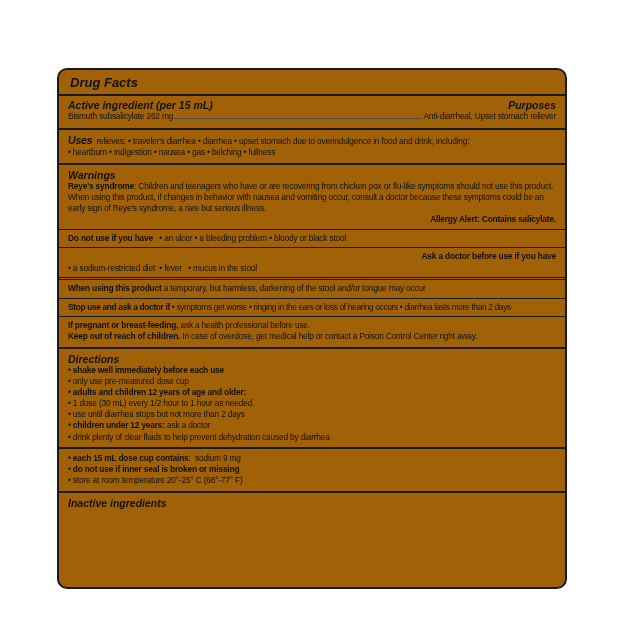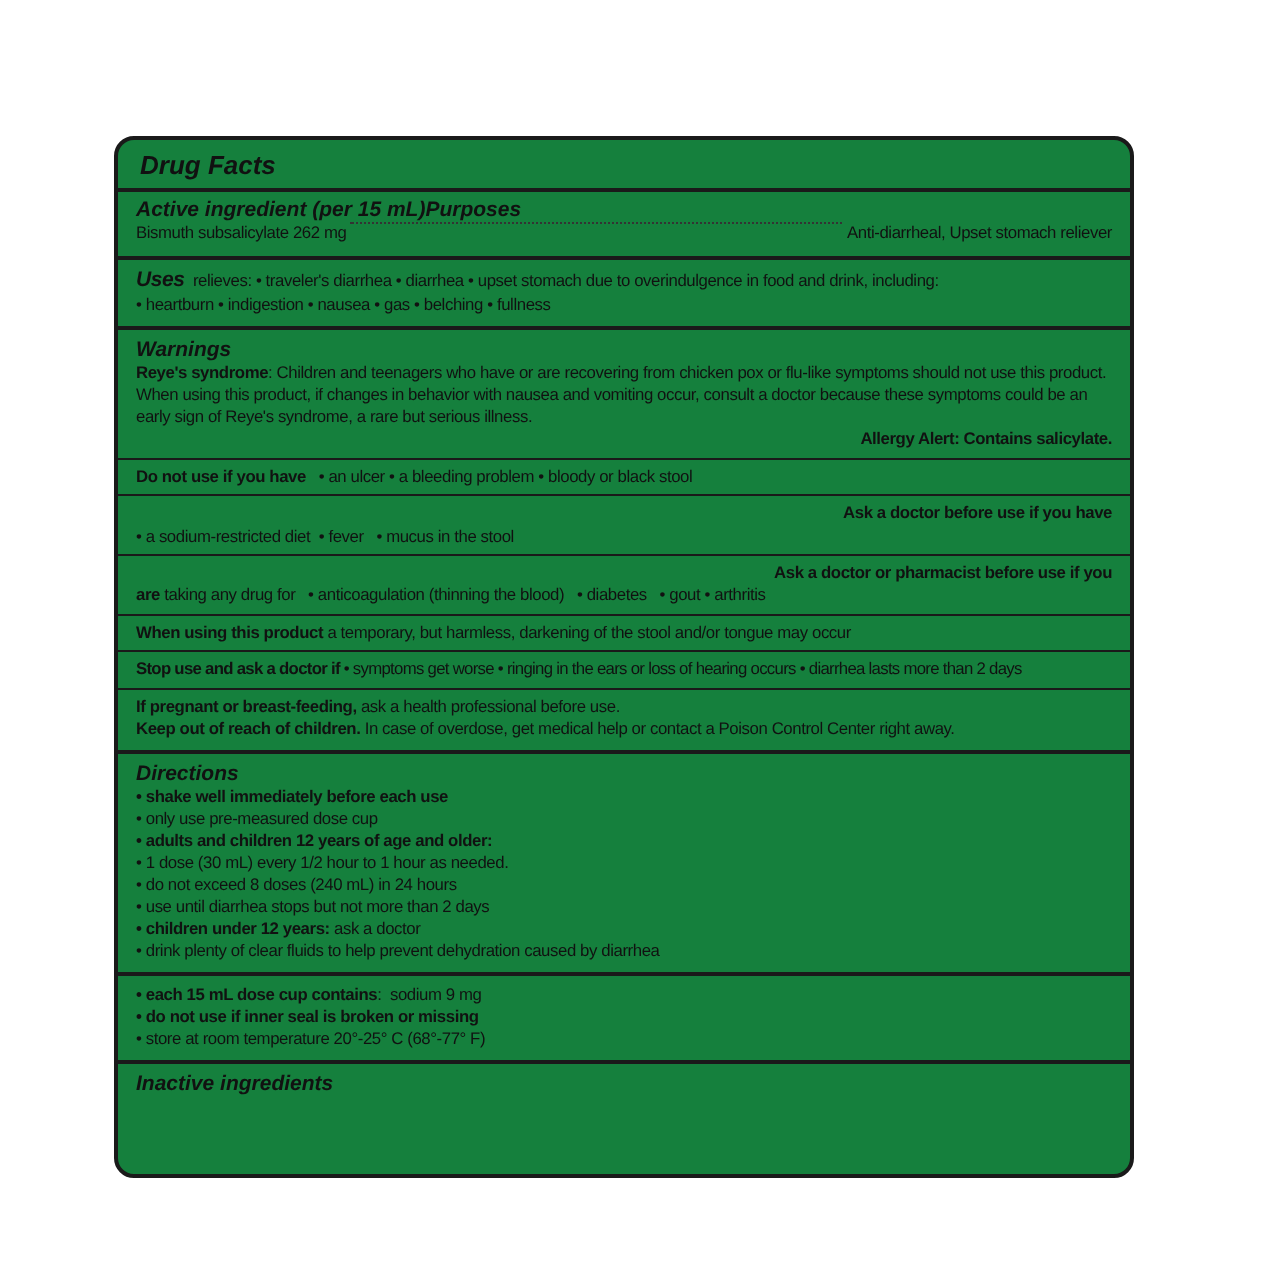--- a/index.html
+++ b/index.html
@@ -10,21 +10,21 @@
     color: #111;
   }
   .label-box {
     position: absolute;
     left: 57px; top: 68px;
     width: 510px; height: 521px;
     border: 2px solid #1a1a1a;
     border-radius: 10px;
     padding: 3px 9px 4px 9px;
     overflow: hidden;
-    background: #15803d;
+    background: #a16207;
   }
   .rule-thin  { border: 0; border-top: 1.4px solid #1a1a1a; margin: 1px -9px; }
   .rule-mid   { border: 0; border-top: 2px solid #1a1a1a;   margin: 1px -9px; }
   .rule-thick { border: 0; border-top: 2.6px solid #1a1a1a; margin: 2px -9px; }
   .h-title {
     font-size: 13px; font-weight: bold; font-style: italic;
     padding: 2px 0 3px 2px; letter-spacing: 0;
   }
   .h-section {
     font-size: 10.5px; font-weight: bold; font-style: italic;
@@ -34,22 +34,22 @@
     font-size: 10.5px; font-weight: bold; font-style: italic;
     margin-right: 2px;
   }
   .body-txt, .row, p {
     font-size: 8.4px; line-height: 1.32; letter-spacing: -0.2px;
     white-space: pre-wrap;
   }
   .b { font-weight: bold; white-space: pre-wrap; text-align: right; }
   .r { white-space: pre-wrap; }
   .section { padding: 2px 0 2.5px 0; }
-  .flexrow { display: flex; justify-content: flex-start; align-items: baseline; }
-  .leader-row { display: flex; align-items: flex-start; font-size: 8.4px; letter-spacing: -0.2px; padding-bottom: 2px; }
+  .flexrow { display: flex; justify-content: space-between; align-items: baseline; }
+  .leader-row { display: flex; align-items: flex-end; font-size: 8.4px; letter-spacing: -0.2px; padding-bottom: 2px; }
   .leader {
     flex: 1; border-bottom: 1.4px dotted #333;
     margin: 0 2px 2px 2px; min-width: 20px;
   }
   .nowrap-row { white-space: nowrap; letter-spacing: -0.35px; }
 </style>
 </head>
 <body>
 
 <div class="label-box">
@@ -93,24 +93,20 @@
 
   <hr class="rule-thin">
 
   <div class="section">
     <div class="row b">Ask a doctor before use if you have</div>
     <div class="row">• a sodium-restricted diet  • fever   • mucus in the stool</div>
   </div>
 
   <hr class="rule-thin">
 
-  <div class="section">
-    <div class="row b">Ask a doctor or pharmacist before use if you</div>
-    <div class="row"><span class="b">are</span><span class="r"> taking any drug for   • anticoagulation (thinning the blood)   • diabetes   • gout • arthritis</span></div>
-  </div>
 
   <hr class="rule-thin">
 
   <div class="section">
     <div class="row"><span class="b">When using this product</span><span class="r"> a temporary, but harmless, darkening of the stool and/or tongue may occur</span></div>
   </div>
 
   <hr class="rule-thin">
 
   <div class="section">
@@ -125,21 +121,20 @@
   </div>
 
   <hr class="rule-thick">
 
   <div class="section">
     <div class="h-section">Directions</div>
     <div class="row"><span class="b">• shake well immediately before each use</span><span class="r"></span></div>
     <div class="row"><span class="b"></span><span class="r">• only use pre-measured dose cup</span></div>
     <div class="row"><span class="b">• adults and children 12 years of age and older:</span><span class="r"></span></div>
     <div class="row"><span class="b"></span><span class="r">• 1 dose (30 mL) every 1/2 hour to 1 hour as needed.</span></div>
-    <div class="row"><span class="b"></span><span class="r">• do not exceed 8 doses (240 mL) in 24 hours</span></div>
     <div class="row"><span class="b"></span><span class="r">• use until diarrhea stops but not more than 2 days</span></div>
     <div class="row"><span class="b">• children under 12 years:</span><span class="r"> ask a doctor</span></div>
     <div class="row"><span class="b"></span><span class="r">• drink plenty of clear fluids to help prevent dehydration caused by diarrhea</span></div>
   </div>
 
   <hr class="rule-thick">
 
   <div class="section">
     <div class="row"><span class="b">• each 15 mL dose cup contains</span><span class="r">:  sodium 9 mg</span></div>
     <div class="row"><span class="b">• do not use if inner seal is broken or missing</span><span class="r"></span></div>

